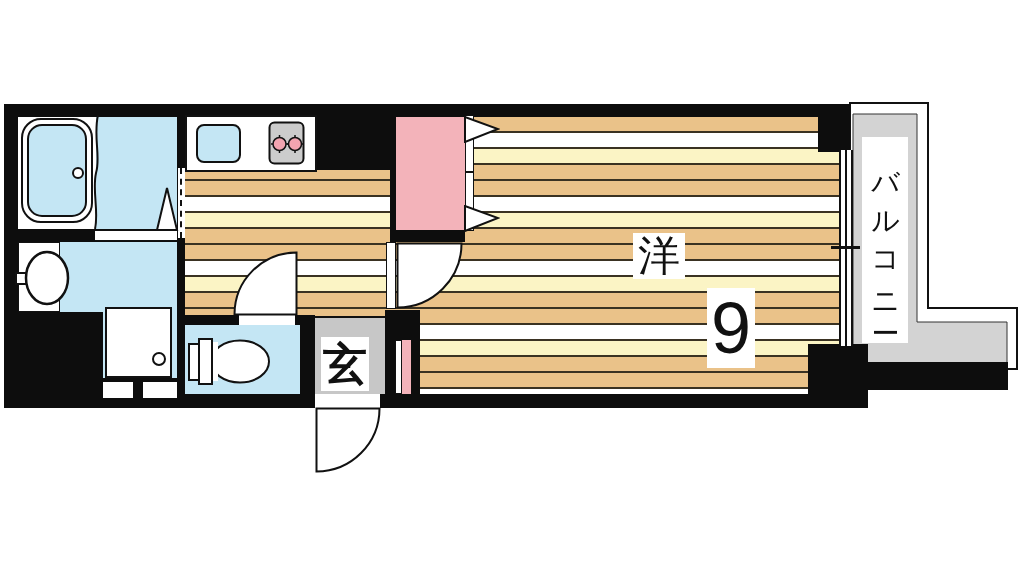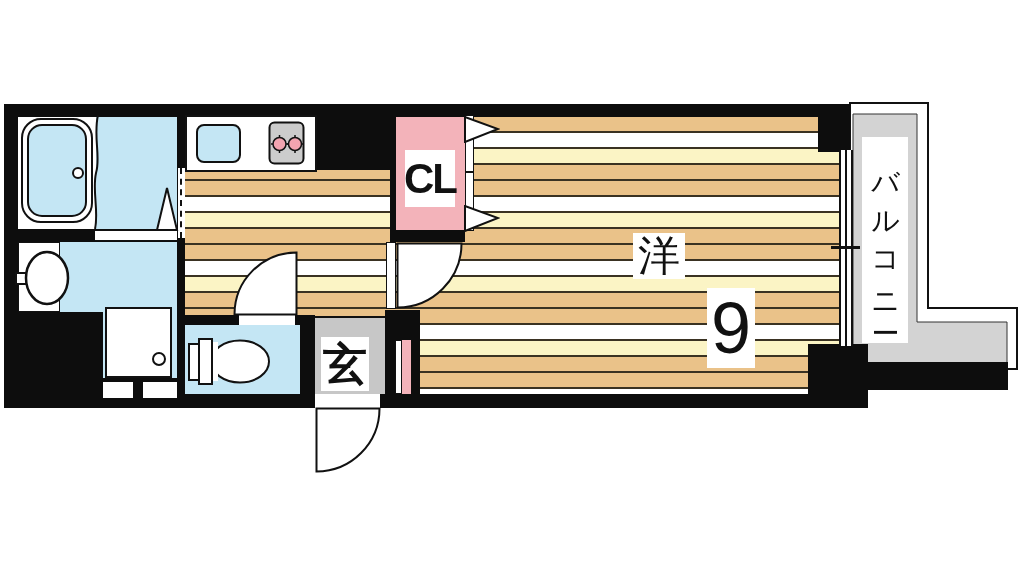--- a/index.html
+++ b/index.html
@@ -138,23 +138,20 @@
     <div class="abs" style="left:4px;top:0;width:2px;height:100%;background:#111;"></div>
   </div>
   <div class="abs" style="left:831px;top:246px;width:29px;height:3px;background:#111;"></div>
 
   <div class="abs labelbox" style="left:633px;top:233px;width:52px;height:46px;font-size:42px;">
     <span>洋</span>
   </div>
   <div class="abs labelbox" style="left:707px;top:288px;width:48px;height:80px;font-size:72px;">
     <span>9</span>
   </div>
-  <div class="abs labelbox" style="left:405px;top:150px;width:50px;height:57px;font-size:42px;font-weight:bold;letter-spacing:-2px;">
-    <span>CL</span>
-  </div>
   <div class="abs labelbox" style="left:321px;top:337px;width:48px;height:54px;font-size:44px;font-weight:600;">
     <span>玄</span>
   </div>
   <div class="abs labelbox" style="left:862px;top:137px;width:46px;height:206px;font-size:28px;">
     <span style="writing-mode:vertical-rl;text-orientation:mixed;letter-spacing:10px;">バルコニー</span>
   </div>
 
 </div>
 
 </body></html>

